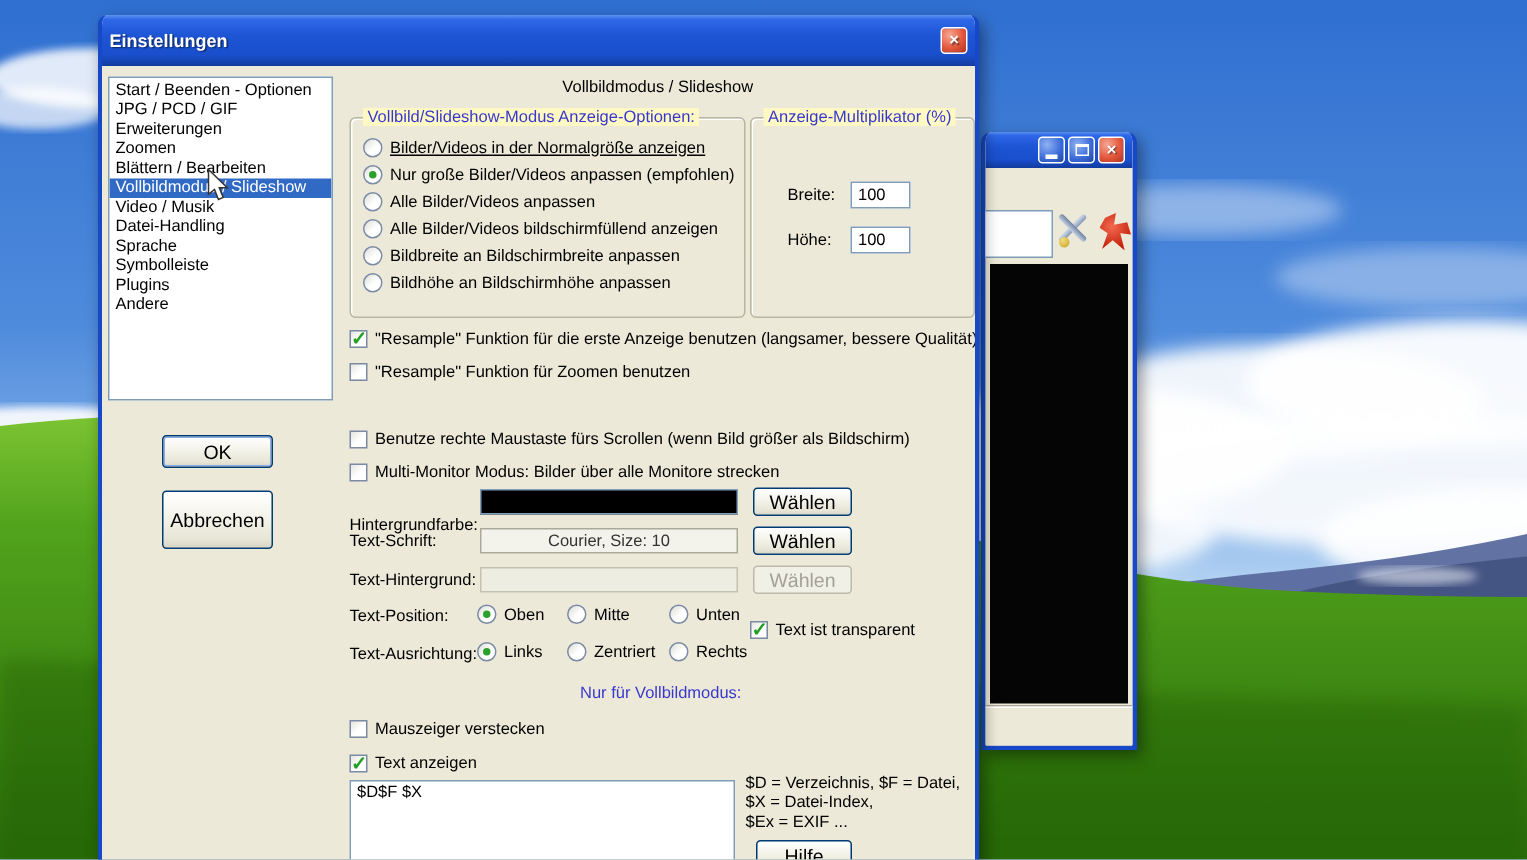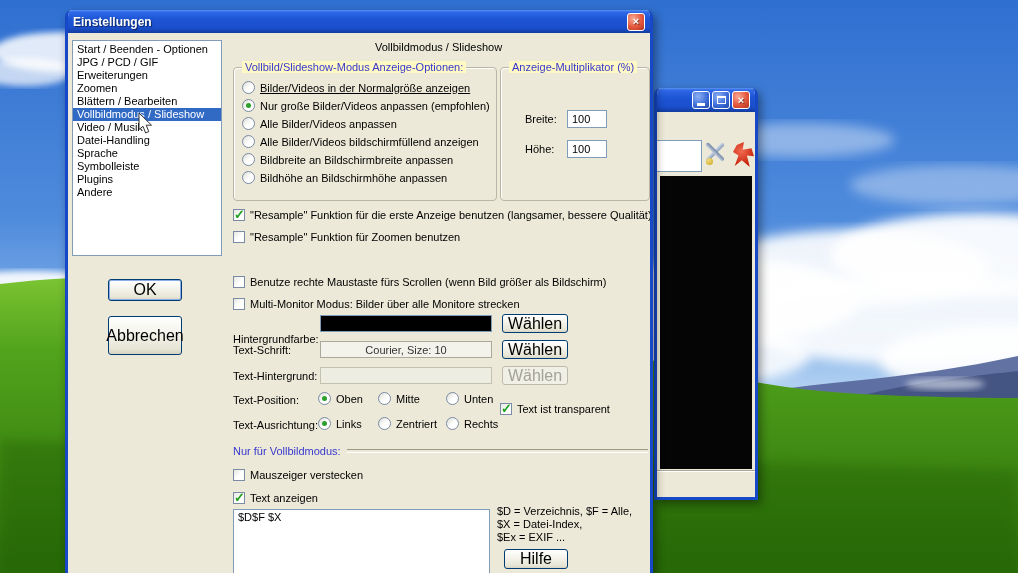--- a/index.html
+++ b/index.html
@@ -6,42 +6,42 @@
   body{width:1018px;height:573px;overflow:hidden;position:relative;
        font-family:"Liberation Sans",sans-serif;font-size:11px;color:#000;background:#3A76C8;}
 
   
   .wallpaper{position:absolute;inset:0;}
 
   
   .xp-window{position:absolute;border:3px solid #1648C8;border-top:0;
              border-radius:7px 7px 0 0;overflow:hidden;
              box-shadow:3px 4px 10px rgba(0,0,0,.4);box-sizing:border-box;background:#ECE9D8;}
-  .titlebar{height:23px;display:flex;align-items:center;padding:0 5px;
+  .titlebar{height:34px;display:flex;align-items:center;padding:0 5px;
             background:linear-gradient(180deg,#5A93F0 0%,#2E68E8 9%,#1D55D4 40%,#1A4ECC 78%,#123C9E 100%);
             color:#fff;font-weight:bold;font-size:12px;text-shadow:1px 1px 1px rgba(0,0,0,.55);}
   .titlebar .spacer{flex:1;}
   .tb-btn{width:18px;height:18px;border-radius:3px;border:1px solid #fff;margin-left:2px;
           box-sizing:border-box;display:flex;align-items:center;justify-content:center;
           color:#fff;font-weight:bold;font-size:11px;line-height:1;}
   .tb-close{background:radial-gradient(circle at 32% 28%,#F6A894 0%,#E4573C 55%,#AE3420 100%);}
   .tb-blue{background:radial-gradient(circle at 32% 28%,#8FB2F4 0%,#3A6AD8 60%,#20489E 100%);}
   .glyph-min{width:8px;height:3px;background:#fff;margin-top:8px;}
   .glyph-max{width:9px;height:8px;border:1px solid #fff;border-top:2px solid #fff;box-sizing:border-box;}
   .client{position:relative;background:#ECE9D8;height:calc(100% - 23px);}
 
   
   .abs{position:absolute;}
   .listbox{background:#fff;border:1px solid #7F9DB9;padding:2px 0;box-sizing:border-box;overflow:hidden;}
   .li{line-height:13px;padding:0 4px;white-space:nowrap;}
   .li.sel{background:#316AC5;color:#fff;}
 
   .xp-btn{display:flex;align-items:center;justify-content:center;border:1px solid #003C74;border-radius:3px;
           background:linear-gradient(180deg,#FFFFFF 0%,#F4F3EA 45%,#E7E5D6 85%,#D8D5C4 100%);
-          font-size:16px;box-sizing:border-box;}
+          font-size:13px;box-sizing:border-box;}
   .xp-btn.default{box-shadow:inset 0 0 0 1px #8CACE8;}
   .xp-btn.disabled{color:#A3A198;border-color:#BDBAAB;background:#F1F0E7;}
 
   .grp{border:1px solid #B9B6A3;border-radius:4px;box-shadow:inset 1px 1px 0 #fff;}
   .grp-label{position:absolute;top:-7px;left:8px;background:#fef9c3;padding:0 3px;color:#3838CE;white-space:nowrap;}
   .blue-label{color:#3838CE;white-space:nowrap;}
 
   .radio-row{display:flex;align-items:center;gap:5px;white-space:nowrap;}
   .radio{width:11px;height:11px;border-radius:50%;border:1px solid #7B8BA5;flex:0 0 auto;
          background:linear-gradient(135deg,#DCDCD4 0%,#FFFFFF 55%);position:relative;box-sizing:content-box;}
@@ -53,21 +53,21 @@
   .checkbox.checked::after{content:"✓";position:absolute;left:0px;top:-3px;color:#21A121;font-weight:bold;font-size:13px;}
 
   .field{border:1px solid #7F9DB9;background:#fff;box-sizing:border-box;font-size:11px;
          font-family:"Liberation Sans",sans-serif;padding:1px 4px;}
   .static-field{border:1px solid #ABA99A;background:#F4F3EB;color:#333;display:flex;align-items:center;
                 justify-content:center;box-sizing:border-box;}
   .static-field.disabled{background:#EEEDE1;border-color:#C4C1B0;}
   .swatch{border:1px solid #7F9DB9;background:#000;box-sizing:border-box;}
 
   .etch{height:2px;border-top:1px solid #9C9A87;border-bottom:1px solid #FFFFFF;flex:1;margin-left:6px;}
-  .sep-row{display:flex;align-items:center;}
+  .sep-row{display:flex;align-items:center;flex-direction:column;}
 
   textarea.ta{resize:none;outline:none;}
   .hint{line-height:13px;white-space:nowrap;}
 
   
   .mini-input{position:absolute;background:#fff;border:1px solid #7F9DB9;}
   .tool-icon{position:absolute;}
   .tool-icon .bar{position:absolute;left:10px;top:2px;width:4px;height:24px;border-radius:2px;
                   background:linear-gradient(90deg,#D7E0EC,#8498B4);}
   .tool-icon .b1{transform:rotate(45deg);}
@@ -293,21 +293,21 @@
     <div class="cb-row abs" style="left:165px;top:436px;">
       <span class="checkbox"></span>
       <span>Mauszeiger verstecken</span>
     </div>
     <div class="cb-row abs" style="left:165px;top:459px;">
       <span class="checkbox checked"></span>
       <span>Text anzeigen</span>
     </div>
     <textarea class="field ta abs" style="left: 165px; top: 476px; width: 257px; height: 70px;">$D$F $X</textarea>
     <div class="abs" style="left:429px;top:472px;">
-      <div class="hint">$D = Verzeichnis, $F = Alle,</div>
+      <div class="hint">$D = Verzeichnis, $F = Datei,</div>
       <div class="hint">$X = Datei-Index,</div>
       <div class="hint">$Ex = EXIF ...</div>
     </div>
     <div class="xp-btn abs" style="left:436px;top:516px;width:64px;height:20px;">Hilfe</div>
   </div>
 </div>
 
 <svg class="cursor" style="left:138px;top:112px;" width="16" height="24" viewBox="0 0 16 24">
   <path d="M1,1 L1,17.5 L5,14.3 L7.6,21 L10.8,19.6 L8.2,13.2 L13.5,13.2 Z" fill="#FFFFFF" stroke="#333333" stroke-width="1"></path>
 </svg>

